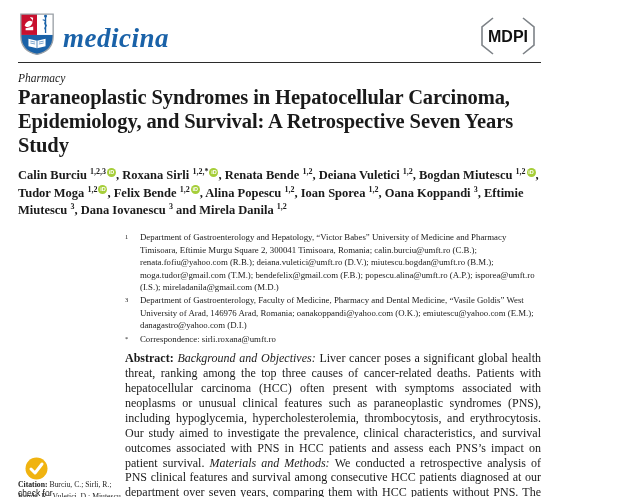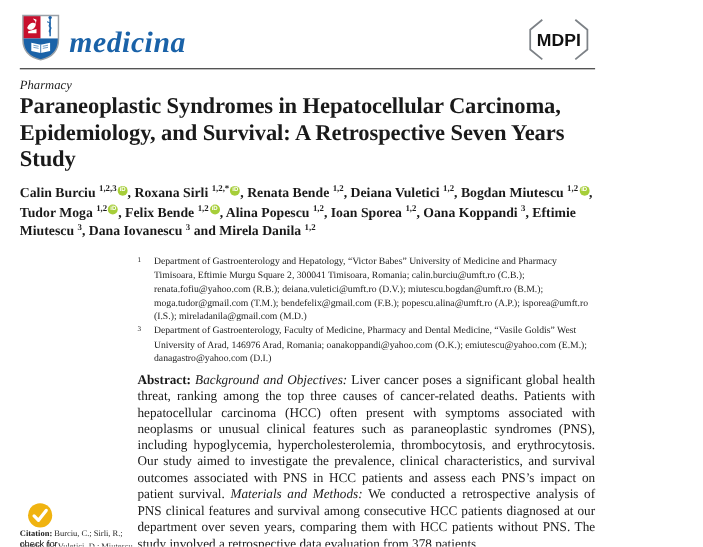--- a/index.html
+++ b/index.html
@@ -218,18 +218,22 @@
     <div class="right-col">
       <div>
           <div class="affil">
             <span class="affil-marker">1</span>
             <div class="affil-text">Department of Gastroenterology and Hepatology, “Victor Babes” University of Medicine and Pharmacy Timisoara, Eftimie Murgu Square 2, 300041 Timisoara, Romania; calin.burciu@umft.ro (C.B.); renata.fofiu@yahoo.com (R.B.); deiana.vuletici@umft.ro (D.V.); miutescu.bogdan@umft.ro (B.M.); moga.tudor@gmail.com (T.M.); bendefelix@gmail.com (F.B.); popescu.alina@umft.ro (A.P.); isporea@umft.ro (I.S.); mireladanila@gmail.com (M.D.)</div>
           </div>
           <div class="affil">
             <span class="affil-marker">3</span>
             <div class="affil-text">Department of Gastroenterology, Faculty of Medicine, Pharmacy and Dental Medicine, “Vasile Goldis” West University of Arad, 146976 Arad, Romania; oanakoppandi@yahoo.com (O.K.); emiutescu@yahoo.com (E.M.); danagastro@yahoo.com (D.I.)</div>
           </div>
+          <div class="affil">
+            <span class="affil-marker">*</span>
+            <div class="affil-text">Correspondence: sirli.roxana@umft.ro</div>
+          </div>
         </div>
       <p class="abstract"><span class="seg-bold">Abstract: </span><span class="seg-italic">Background and Objectives: </span><span class="seg-normal">Liver cancer poses a significant global health threat, ranking among the top three causes of cancer-related deaths. Patients with hepatocellular carcinoma (HCC) often present with symptoms associated with neoplasms or unusual clinical features such as paraneoplastic syndromes (PNS), including hypoglycemia, hypercholesterolemia, thrombocytosis, and erythrocytosis. Our study aimed to investigate the prevalence, clinical characteristics, and survival outcomes associated with PNS in HCC patients and assess each PNS’s impact on patient survival. </span><span class="seg-italic">Materials and Methods: </span><span class="seg-normal">We conducted a retrospective analysis of PNS clinical features and survival among consecutive HCC patients diagnosed at our department over seven years, comparing them with HCC patients without PNS. The study involved a retrospective data evaluation from 378 patients</span></p>
     </div>
 
   </div>
 </div>
 
 </body></html>

